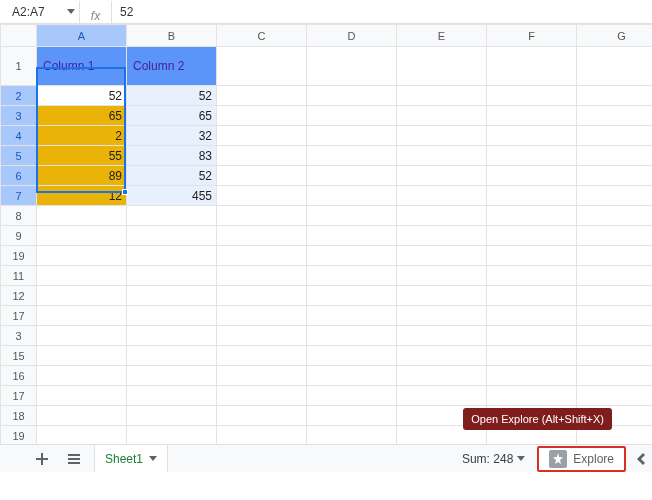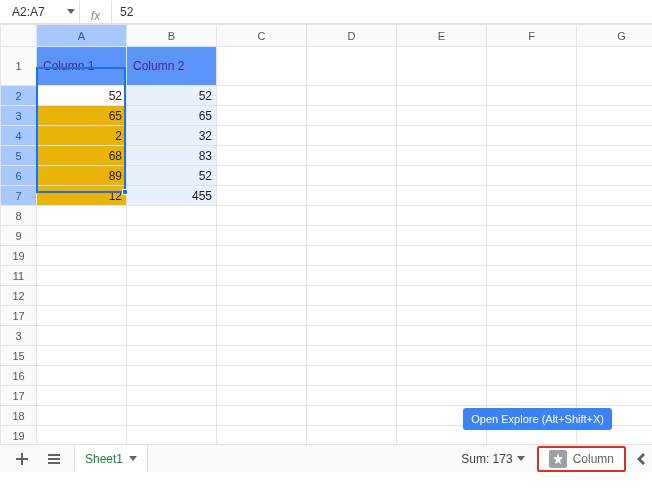--- a/index.html
+++ b/index.html
@@ -31,32 +31,32 @@
   .col-a { width: 90px; }
   .col-b { width: 90px; }
   .col-rest { width: 90px; }
   
   
   .range-outline { position: absolute; border: 2px solid #1a73e8; pointer-events: none; }
   .handle { position: absolute; width: 6px; height: 6px; background: #1a73e8; border: 1px solid #fff; bottom: -4px; right: -4px; }
 
   
   .bottom-bar { position: absolute; bottom: 0; left: 0; right: 0; height: 28px; display: flex; align-items: center; border-top: 1px solid #e0e0e0; background: #f8f9fa; }
-  .tab-btns { display: flex; align-items: center; gap: 8px; padding: 0 10px; }
+  .tab-btns { display: flex; align-items: center; gap: 8px; padding: 0 10px; margin-left: 20px; }
   .icon-btn { width: 24px; height: 24px; display: flex; align-items: center; justify-content: center; color: #5f6368; cursor: pointer; border-radius: 3px; }
   .sheet-tab { background: #fff; border: 1px solid #e0e0e0; border-bottom: none; height: 28px; display: flex; align-items: center; padding: 0 10px; gap: 6px; color: #188038; font-size: 12px; border-radius: 2px 2px 0 0; margin-top: -1px; }
   .sheet-tab .dd { color: #5f6368; }
   .spacer { flex: 1; }
   .sum-box { display: flex; align-items: center; gap: 4px; padding: 0 8px; color: #3c4043; font-size: 12px; cursor: pointer; }
   .explore-btn { display: flex; align-items: center; gap: 6px; padding: 0 10px; height: 26px; margin: 0 4px; background: #fff; border: 2px solid #d93025; color: #5f6368; font-size: 12px; cursor: pointer; border-radius: 2px; }
   .explore-icon { width: 18px; height: 18px; background: #9aa0a6; display: flex; align-items: center; justify-content: center; color: #fff; border-radius: 2px; }
   .chev-btn { width: 22px; height: 24px; display: flex; align-items: center; justify-content: center; color: #5f6368; cursor: pointer; }
   
   
-  .tooltip { position: absolute; bottom: 42px; right: 40px; background: #3b82f6; color: #fff; font-size: 11px; padding: 5px 8px; border-radius: 3px; white-space: nowrap; }
+  .tooltip { position: absolute; bottom: 42px; right: 40px; background: #7f1d1d; color: #fff; font-size: 11px; padding: 5px 8px; border-radius: 3px; white-space: nowrap; }
 
   svg { display: block; }
 </style>
 </head>
 <body>
 
 <div class="formula-bar">
   <div class="name-box">
     <span>A2:A7</span>
     <span class="dd">
@@ -133,21 +133,21 @@
           <td class="cell sel-range">2</td>
           <td class="cell sel-range2">32</td>
           <td class="cell"></td>
           <td class="cell"></td>
           <td class="cell"></td>
           <td class="cell"></td>
           <td class="cell"></td>
         </tr>
         <tr>
           <th class="row-head sel">5</th>
-          <td class="cell sel-range">68</td>
+          <td class="cell sel-range">55</td>
           <td class="cell sel-range2">83</td>
           <td class="cell"></td>
           <td class="cell"></td>
           <td class="cell"></td>
           <td class="cell"></td>
           <td class="cell"></td>
         </tr>
         <tr>
           <th class="row-head sel">6</th>
           <td class="cell sel-range">89</td>
@@ -343,32 +343,32 @@
         <span>Sheet1</span>
         <span class="dd">
           <svg width="8" height="6" viewBox="0 0 8 6">
               <path d="M0 0 L8 0 L4 5 Z" fill="#5f6368"></path>
             </svg>
         </span>
       </div>
     </div>
     <div class="spacer"></div>
     <div class="sum-box">
-      <span>Sum: 173</span>
+      <span>Sum: 248</span>
       <svg width="8" height="6" viewBox="0 0 8 6">
           <path d="M0 0 L8 0 L4 5 Z" fill="#5f6368"></path>
         </svg>
     </div>
     <div class="explore-btn">
       <div class="explore-icon">
         <svg width="12" height="12" viewBox="0 0 12 12">
             <path d="M6 0 L7.2 4 L11 4.5 L8 7 L9 11 L6 9 L3 11 L4 7 L1 4.5 L4.8 4 Z" fill="#fff"></path>
           </svg>
       </div>
-      <span>Column</span>
+      <span>Explore</span>
     </div>
     <div class="chev-btn">
       <svg width="8" height="12" viewBox="0 0 8 12">
           <path d="M6 0 L0 6 L6 12 L8 10 L4 6 L8 2 Z" fill="#5f6368"></path>
         </svg>
     </div>
   </div>
 </div>
 
 </body></html>

